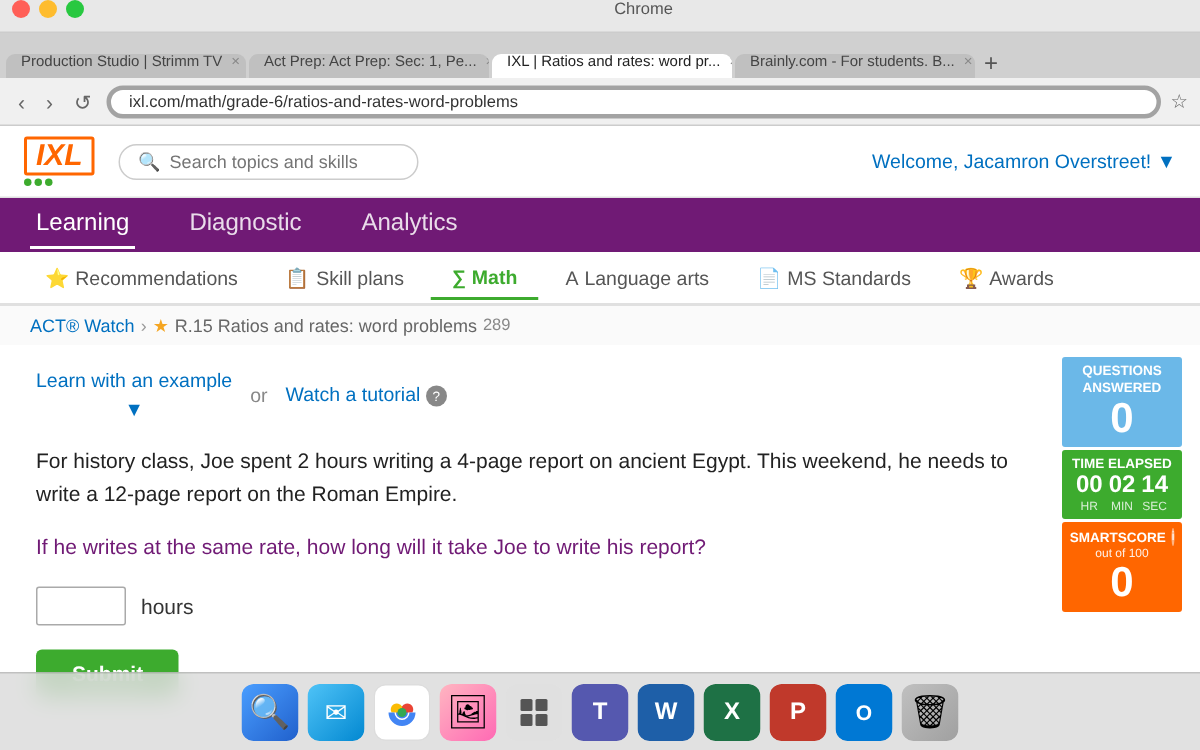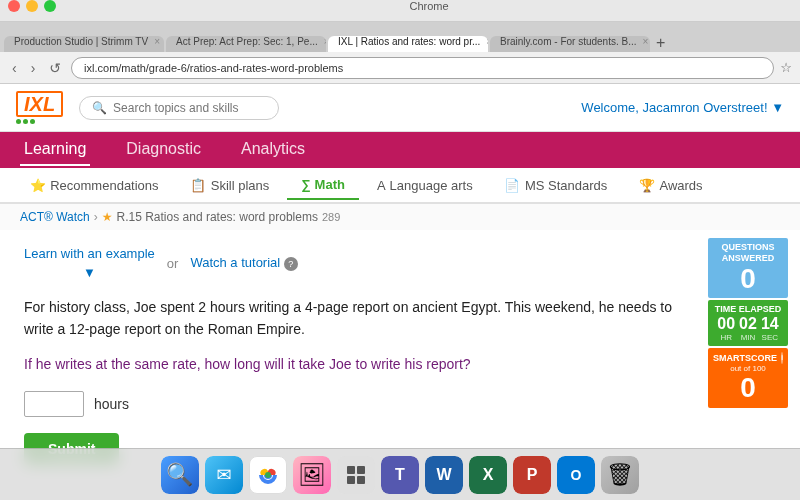--- a/index.html
+++ b/index.html
@@ -55,21 +55,21 @@
       display: flex;
       align-items: center;
       padding: 0 8px;
       gap: 6px;
       border-bottom: 1px solid #ccc;
     }
     .nav-btn { background: none; border: none; color: #666; font-size: 14px; cursor: pointer; padding: 2px 4px; }
     .address-bar {
       flex: 1;
       height: 22px;
-      border: 1px solid #a3a3a3;
+      border: 3px solid #a3a3a3;
       border-radius: 11px;
       padding: 0 12px;
       font-size: 11px;
       background: #fff;
       color: #333;
     }
 
     
     .ixl-header-top {
       background: #fff;
@@ -94,21 +94,21 @@
       font-size: 12px;
       color: #666;
       width: 140px;
     }
     .search-icon-svg { color: #888; font-size: 12px; margin-right: 6px; }
     .spacer { flex: 1; }
     .welcome-text { font-size: 13px; color: #333; }
     .welcome-text span { color: #0070c0; }
 
     .ixl-nav {
-      background: #be185d;
+      background: #701a75;
       height: 36px;
       display: flex;
       align-items: center;
       padding: 0 20px;
       gap: 32px;
     }
     .nav-item {
       color: rgba(255,255,255,0.85);
       font-size: 16px;
       font-weight: 500;

